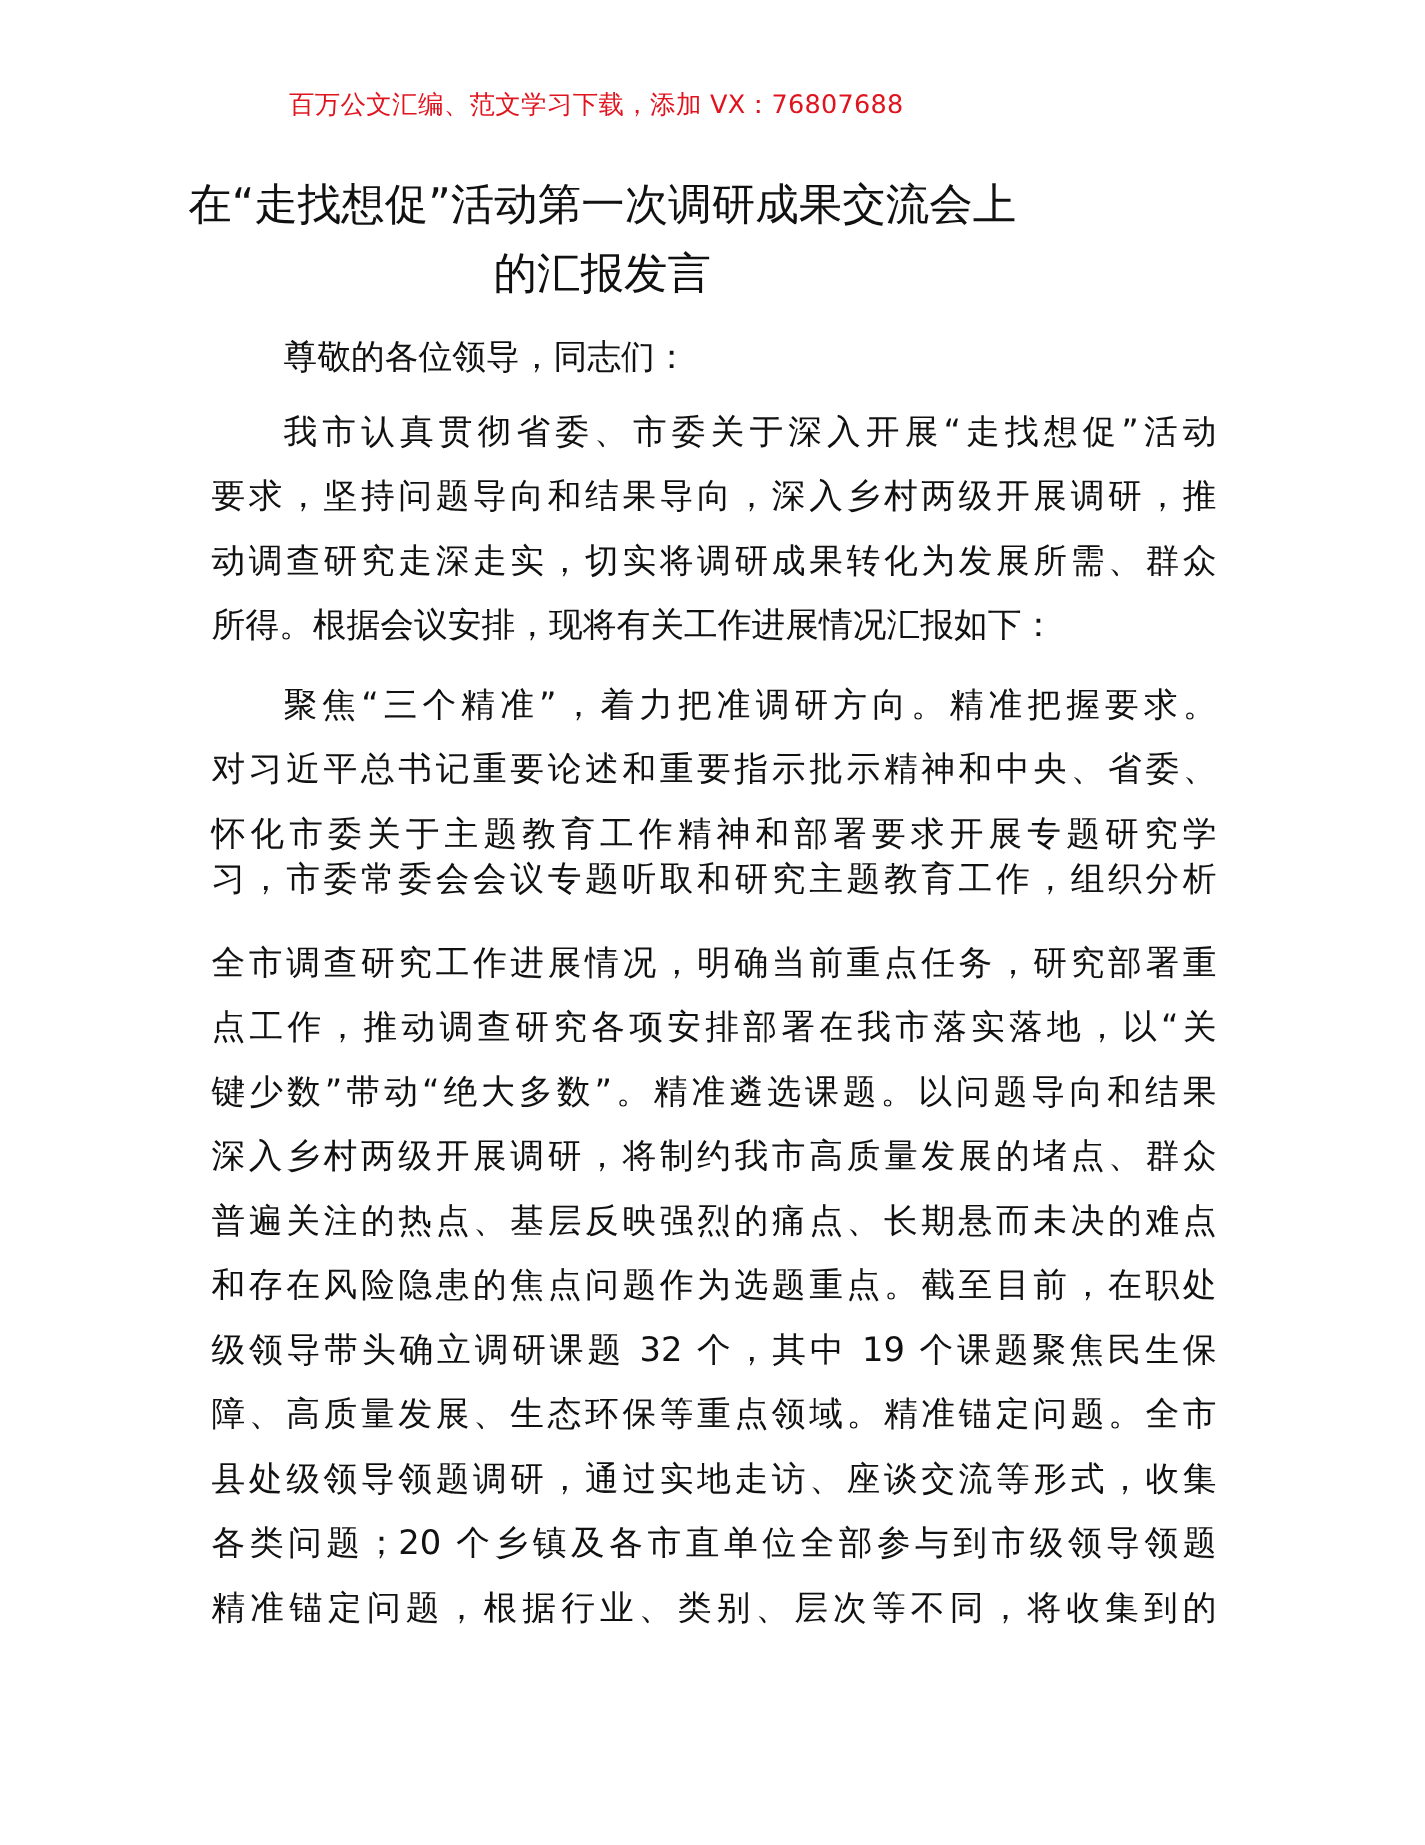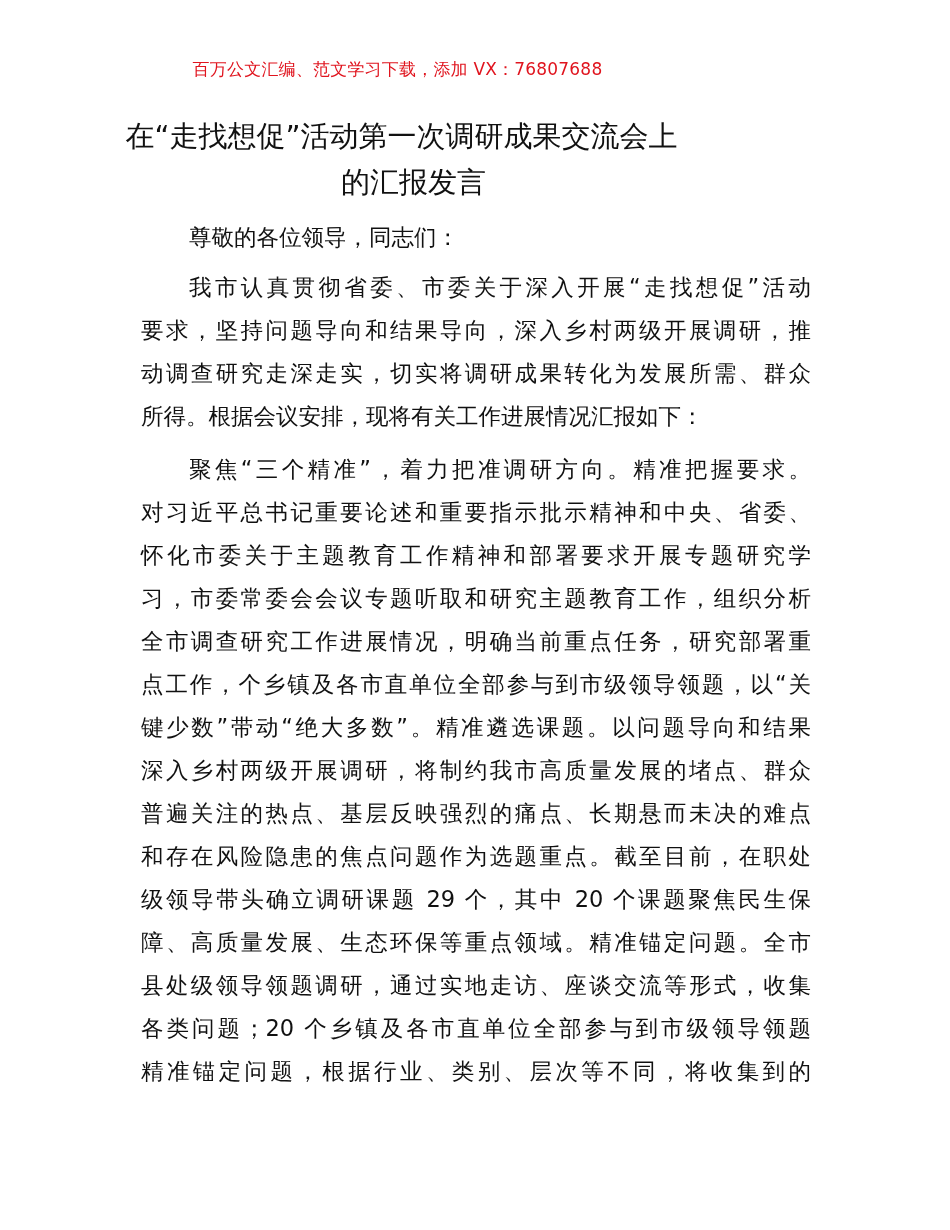--- a/index.html
+++ b/index.html
@@ -3,21 +3,21 @@
 <meta charset="utf-8">
 <style>
   html, body { margin: 0; padding: 0; background: #ffffff; }
   body { width: 950px; height: 1230px; position: relative; overflow: hidden;
          font-family: "DejaVu Sans", "Liberation Sans", sans-serif; color: #111; }
   .header { position: absolute; top: 58px; left: 0; width: 795px; text-align: center;
             font-size: 17px; color: #e0141e; letter-spacing: 0.2px; }
   .title { position: absolute; left: 0; width: 803px; text-align: center;
            font-size: 29px; color: #111; }
   .title.l1 { top: 117px; }
-  .title.l2 { top: 163px; padding-left: 12px; }
+  .title.l2 { top: 163px; }
   .line { position: absolute; left: 141px; width: 670px; font-size: 22.5px;
           white-space: nowrap; text-align: justify; text-align-last: justify; color: #111; }
   .line.indent { left: 189px; width: 622px; }
   .line.last { text-align-last: left; }
 </style>
 </head>
 <body>
 
 <div class="header">百万公文汇编、范文学习下载，添加 VX：76807688</div>
 
@@ -27,24 +27,24 @@
 <div class="line indent last" style="top:222px">尊敬的各位领导，同志们：</div>
 
 <div class="line indent" style="top:272px">我市认真贯彻省委、市委关于深入开展“走找想促”活动</div>
 <div class="line" style="top:315px">要求，坚持问题导向和结果导向，深入乡村两级开展调研，推</div>
 <div class="line" style="top:358px">动调查研究走深走实，切实将调研成果转化为发展所需、群众</div>
 <div class="line last" style="top:401px">所得。根据会议安排，现将有关工作进展情况汇报如下：</div>
 
 <div class="line indent" style="top:454px">聚焦“三个精准”，着力把准调研方向。精准把握要求。</div>
 <div class="line" style="top:497px">对习近平总书记重要论述和重要指示批示精神和中央、省委、</div>
 <div class="line" style="top:540px">怀化市委关于主题教育工作精神和部署要求开展专题研究学</div>
-<div class="line" style="top:583px">习，市委常委会会议专题听取和研究主题教育工作，组织分析</div>
+<div class="line" style="top:570px">习，市委常委会会议专题听取和研究主题教育工作，组织分析</div>
 <div class="line" style="top:626px">全市调查研究工作进展情况，明确当前重点任务，研究部署重</div>
-<div class="line" style="top:669px">点工作，个乡镇及各市直单位全部参与到市级领导领题，以“关</div>
+<div class="line" style="top:669px">点工作，推动调查研究各项安排部署在我市落实落地，以“关</div>
 <div class="line" style="top:712px">键少数”带动“绝大多数”。精准遴选课题。以问题导向和结果</div>
 <div class="line" style="top:755px">深入乡村两级开展调研，将制约我市高质量发展的堵点、群众</div>
 <div class="line" style="top:798px">普遍关注的热点、基层反映强烈的痛点、长期悬而未决的难点</div>
 <div class="line" style="top:841px">和存在风险隐患的焦点问题作为选题重点。截至目前，在职处</div>
-<div class="line" style="top:884px">级领导带头确立调研课题 29 个，其中 20 个课题聚焦民生保</div>
+<div class="line" style="top:884px">级领导带头确立调研课题 32 个，其中 19 个课题聚焦民生保</div>
 <div class="line" style="top:927px">障、高质量发展、生态环保等重点领域。精准锚定问题。全市</div>
 <div class="line" style="top:970px">县处级领导领题调研，通过实地走访、座谈交流等形式，收集</div>
 <div class="line" style="top:1013px">各类问题；20 个乡镇及各市直单位全部参与到市级领导领题</div>
 <div class="line" style="top:1056px">精准锚定问题，根据行业、类别、层次等不同，将收集到的</div>
 
 </body></html>

